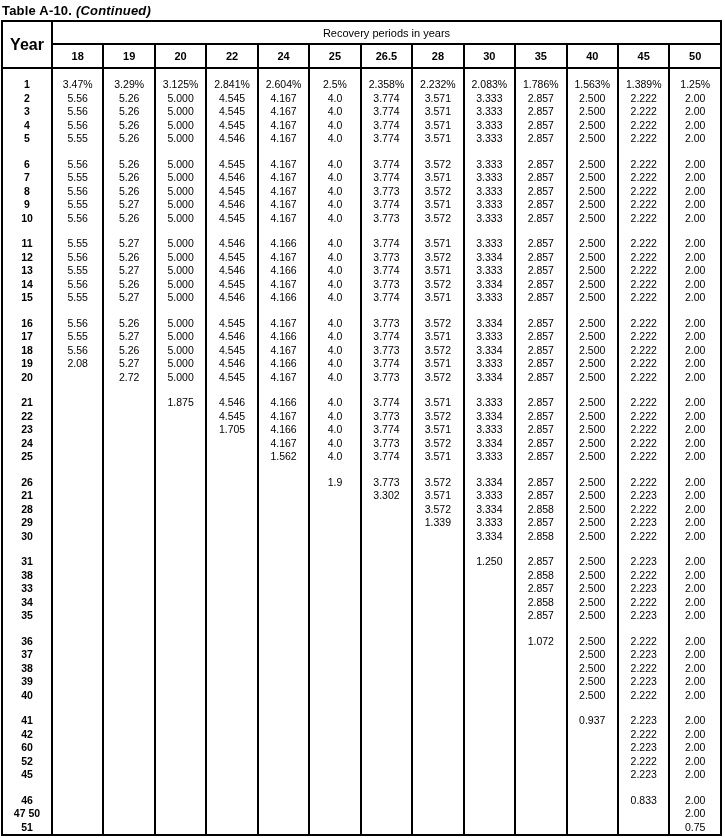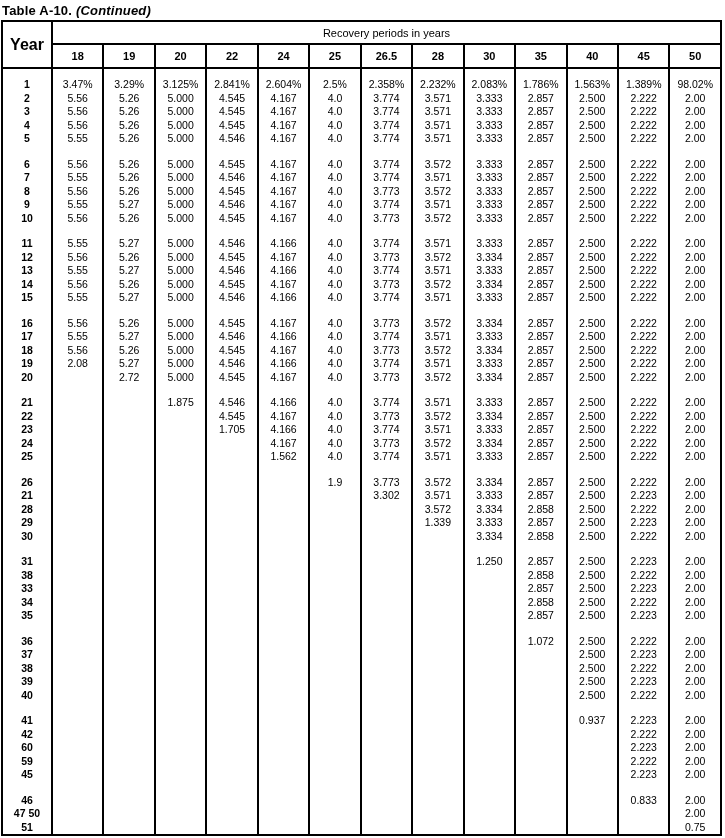--- a/index.html
+++ b/index.html
@@ -144,21 +144,21 @@
           <td class="data-cell">3.125%</td>
           <td class="data-cell">2.841%</td>
           <td class="data-cell">2.604%</td>
           <td class="data-cell">2.5%</td>
           <td class="data-cell">2.358%</td>
           <td class="data-cell">2.232%</td>
           <td class="data-cell">2.083%</td>
           <td class="data-cell">1.786%</td>
           <td class="data-cell">1.563%</td>
           <td class="data-cell">1.389%</td>
-          <td class="data-cell">98.02%</td>
+          <td class="data-cell">1.25%</td>
         </tr>
         <tr>
           <td class="year-cell">2</td>
           <td class="data-cell">5.56</td>
           <td class="data-cell">5.26</td>
           <td class="data-cell">5.000</td>
           <td class="data-cell">4.545</td>
           <td class="data-cell">4.167</td>
           <td class="data-cell">4.0</td>
           <td class="data-cell">3.774</td>
@@ -947,21 +947,21 @@
           <td class="data-cell"></td>
           <td class="data-cell"></td>
           <td class="data-cell"></td>
           <td class="data-cell"></td>
           <td class="data-cell"></td>
           <td class="data-cell"></td>
           <td class="data-cell">2.223</td>
           <td class="data-cell">2.00</td>
         </tr>
         <tr>
-          <td class="year-cell">59</td>
+          <td class="year-cell">52</td>
           <td class="data-cell"></td>
           <td class="data-cell"></td>
           <td class="data-cell"></td>
           <td class="data-cell"></td>
           <td class="data-cell"></td>
           <td class="data-cell"></td>
           <td class="data-cell"></td>
           <td class="data-cell"></td>
           <td class="data-cell"></td>
           <td class="data-cell"></td>

